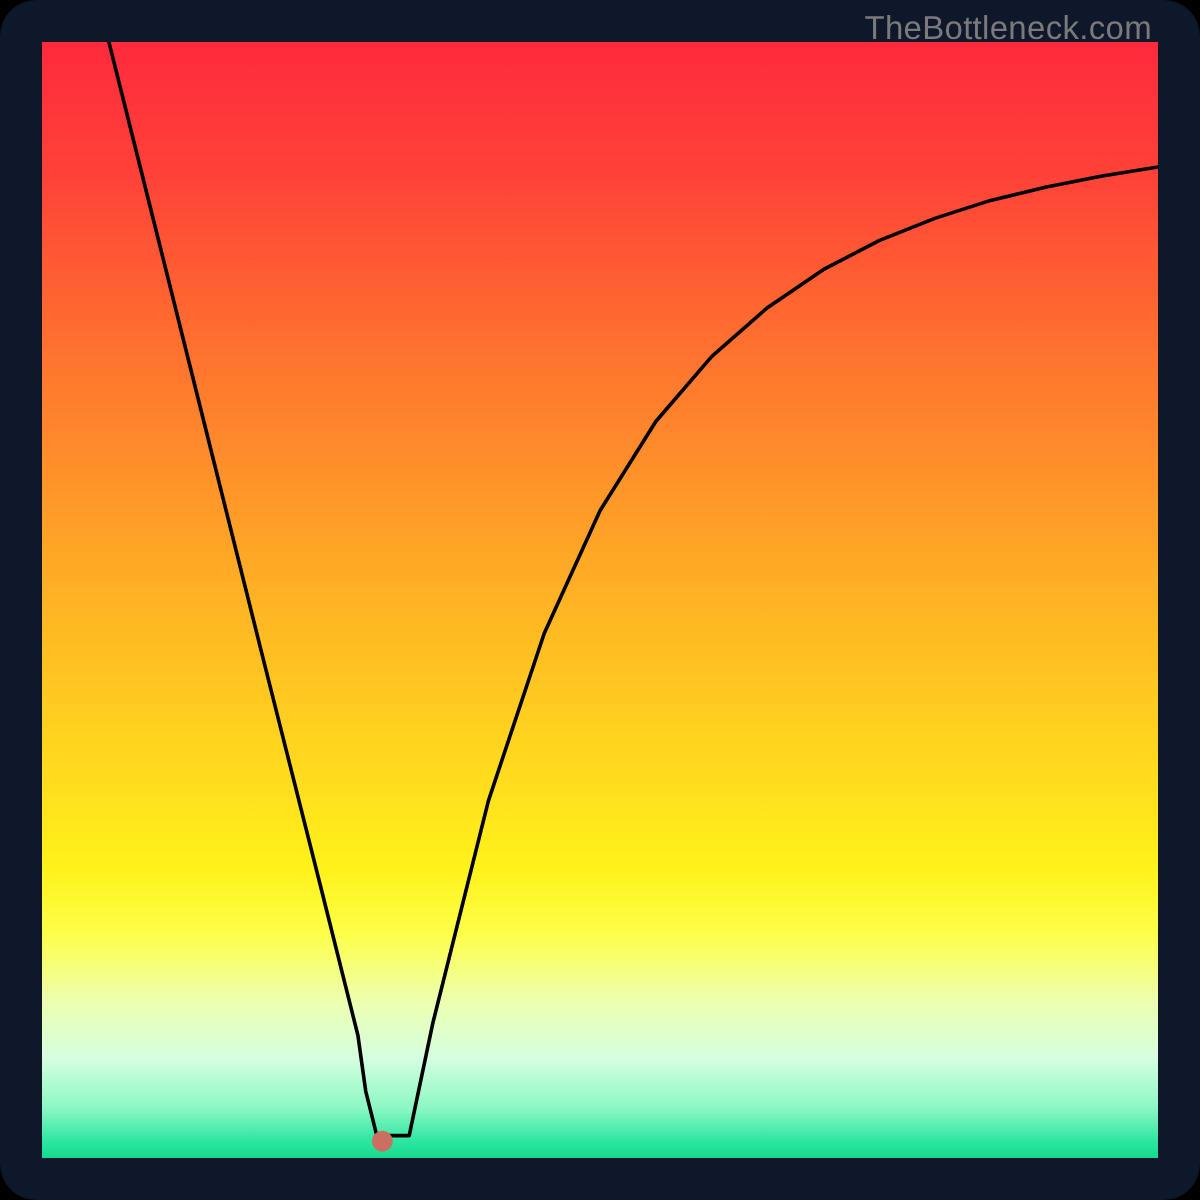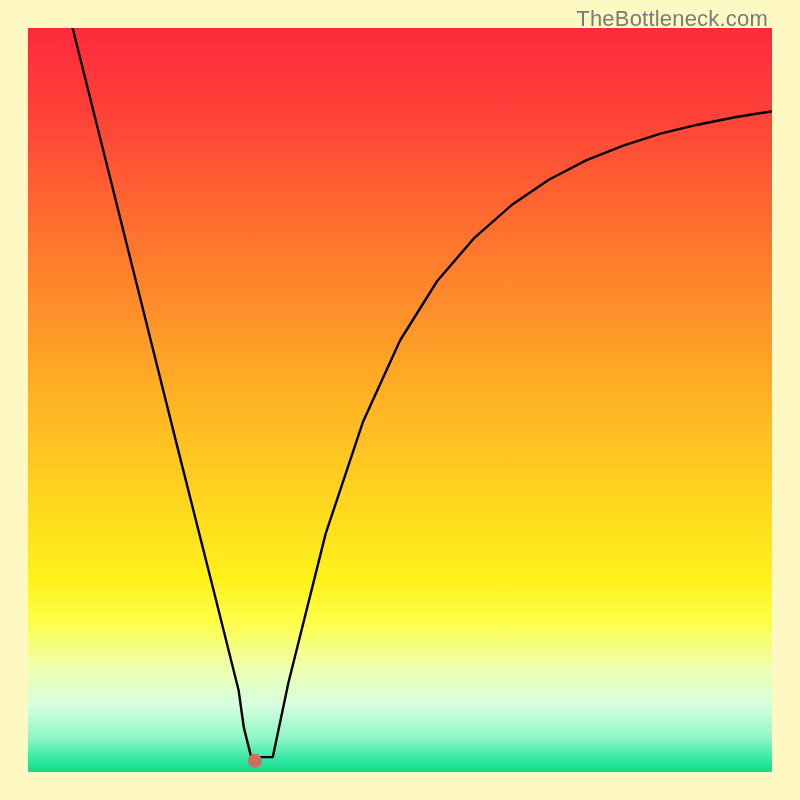--- a/index.html
+++ b/index.html
@@ -8,21 +8,22 @@
     width: 800px;
     height: 800px;
     background: #000;
     font-family: Arial, Helvetica, sans-serif;
     overflow: hidden;
   }
   .stage {
     position: relative;
     width: 800px;
     height: 800px;
-    background: #fef9c3;
+    background: #0f172a;
+    border-radius: 24px;
   }
   .plot-frame {
     position: absolute;
     left: 28px;
     top: 28px;
     width: 744px;
     height: 744px;
     background: #000;
   }
   .watermark {

